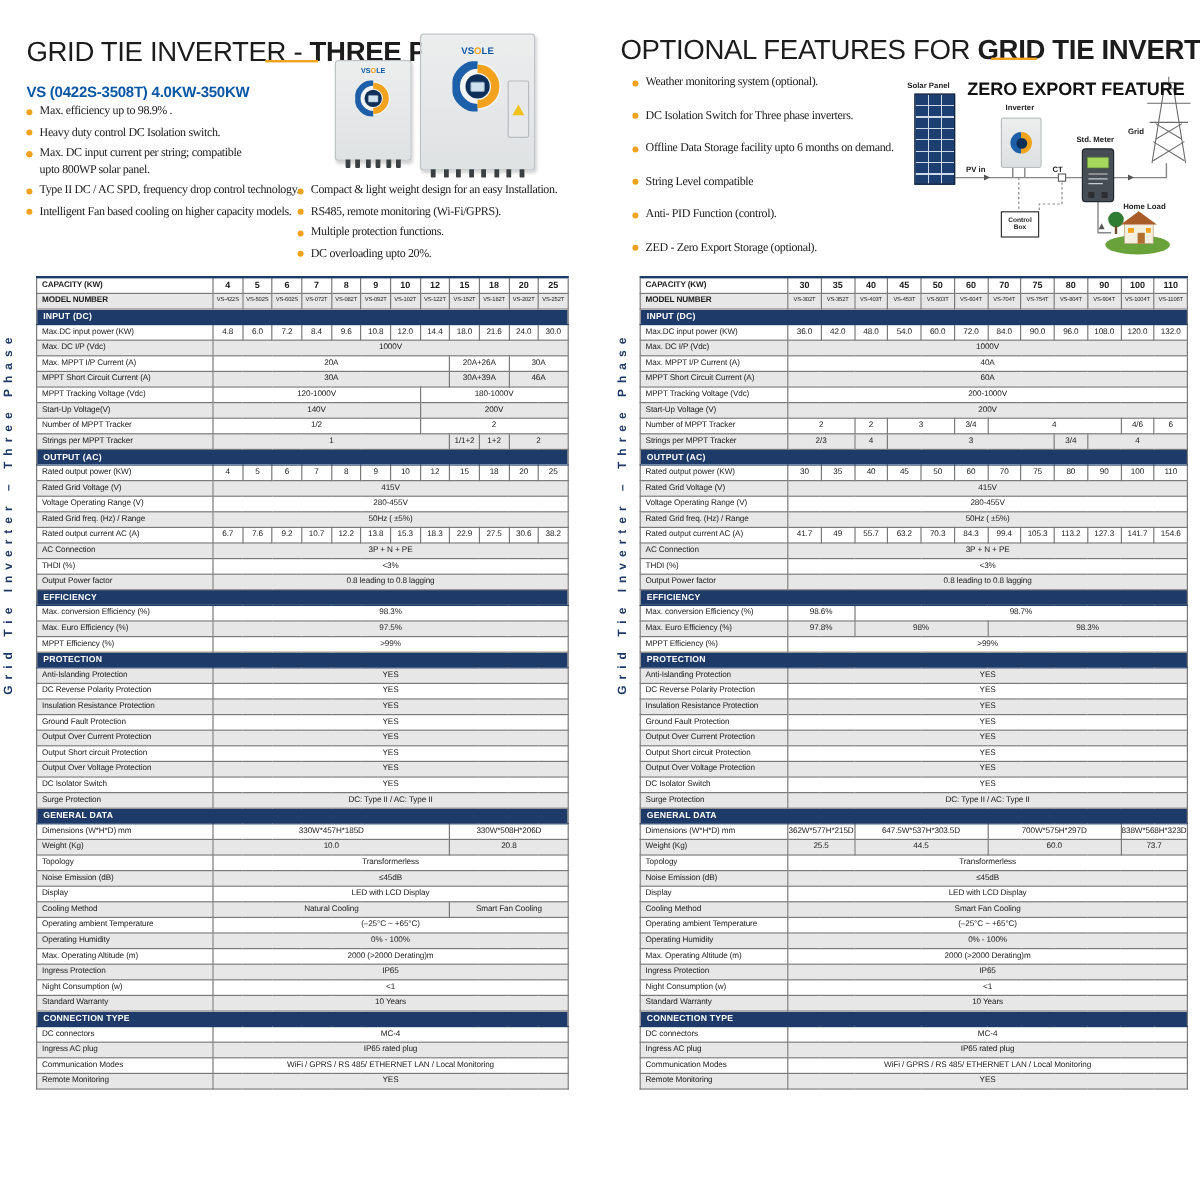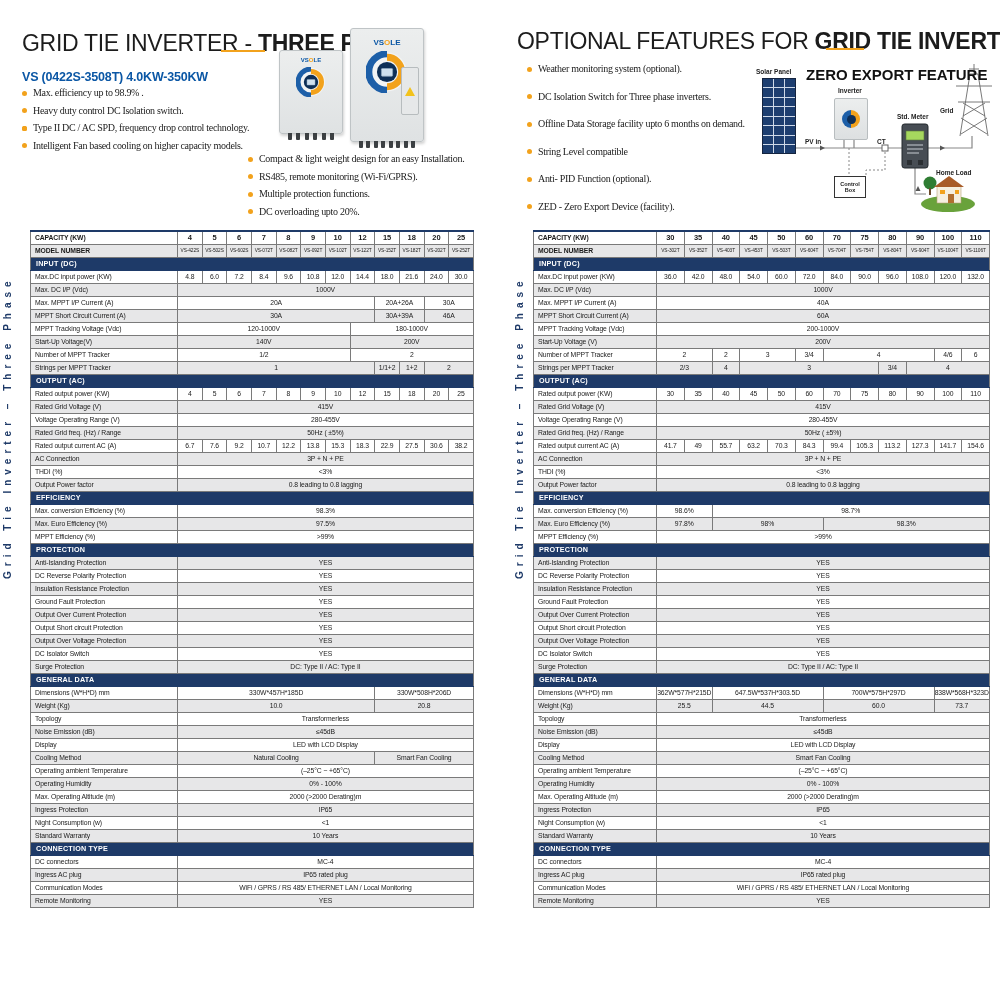--- a/index.html
+++ b/index.html
@@ -22,21 +22,21 @@
   .bullets .dot { position:absolute; left:0; top:4.5px; width:5px; height:5px; border-radius:50%; background:#f2a21c; }
   .bullets .txt { white-space:pre-line; }
   #bul-l1 { left:22px; top:86px; width:260px; }
   #bul-l2 { left:248px; top:152px; width:250px; }
   #bul-r  { left:527px; top:62px; width:256px; }
   #bul-r li { margin-bottom:14px; }
 
   
   .inv { position:absolute; background:linear-gradient(#eceeee,#dfe2e3); border:1px solid #bfc4c6; border-radius:3px; box-shadow:1px 2px 3px rgba(0,0,0,0.18); }
   .inv-s { left:279px; top:50px; width:64px; height:84px; }
-  .inv-l { left:350px; top:28px; width:74px; height:114px; }
+  .inv-l { left:350px; top:28px; width:96px; height:114px; }
   .inv-logo { text-align:center; font-weight:bold; color:#0b57a5; }
   .inv-s .inv-logo { font-size:6px; margin-top:6px; }
   .inv-l .inv-logo { font-size:8px; margin-top:9px; }
   .inv-logo .o { color:#f2a21c; }
   .emb { display:block; margin:4px auto 0 auto; }
   .side-panel { position:absolute; right:4px; top:38px; width:18px; height:48px; border:1px solid #b7bcbe; border-radius:2px; background:#e6e8e9; display:flex; align-items:center; justify-content:center; }
   .warn-tri { width:0; height:0; border-left:5px solid transparent; border-right:5px solid transparent; border-bottom:9px solid #f2c21c; }
   .feet { position:absolute; bottom:-7px; left:8px; right:8px; display:flex; justify-content:space-between; }
   .feet span { width:4px; height:7px; background:#3c4043; border-radius:0 0 1px 1px; }
 
@@ -86,21 +86,22 @@
 <div class="page">
 
   <h1 class="title title-l"><span>GRID TIE INVERTER - </span><span class="b">THREE PHASE</span></h1>
   <div class="t-underline ul-l"></div>
   <h2 class="subtitle">VS (0422S-3508T) 4.0KW-350KW</h2>
 
   <ul class="bullets" id="bul-l1">
       <li><span class="dot"></span><span class="txt">Max. efficiency up to 98.9% .</span></li>
       <li><span class="dot"></span><span class="txt">Heavy duty control DC Isolation switch.</span></li>
       <li><span class="dot"></span></li>
-      <li><span class="dot"></span></li>
+      <li><span class="dot"></span><span class="txt">Max. DC input current per string; compatible
+upto 800WP solar panel.</span></li>
       <li><span class="dot"></span><span class="txt">Type II DC / AC SPD, frequency drop control technology.</span></li>
       <li><span class="dot"></span><span class="txt">Intelligent Fan based cooling on higher capacity models.</span></li>
     </ul>
   <ul class="bullets" id="bul-l2">
       <li><span class="dot"></span><span class="txt">Compact &amp; light weight design for an easy Installation.</span></li>
       <li><span class="dot"></span><span class="txt">RS485, remote monitoring (Wi-Fi/GPRS).</span></li>
       <li><span class="dot"></span><span class="txt">Multiple protection functions.</span></li>
       <li><span class="dot"></span><span class="txt">DC overloading upto 20%.</span></li>
     </ul>
 
@@ -439,22 +440,22 @@
     </table>
 
   <h1 class="title title-r"><span>OPTIONAL FEATURES FOR </span><span class="b">GRID TIE INVERTERS</span></h1>
   <div class="t-underline ul-r"></div>
 
   <ul class="bullets" id="bul-r">
       <li><span class="dot"></span><span class="txt">Weather monitoring system (optional).</span></li>
       <li><span class="dot"></span><span class="txt">DC Isolation Switch for Three phase inverters.</span></li>
       <li><span class="dot"></span><span class="txt">Offline Data Storage facility upto 6 months on demand.</span></li>
       <li><span class="dot"></span><span class="txt">String Level compatible</span></li>
-      <li><span class="dot"></span><span class="txt">Anti- PID Function (optional).</span></li>
-      <li><span class="dot"></span><span class="txt">ZED - Zero Export Device  (facility).</span></li>
+      <li><span class="dot"></span><span class="txt">Anti- PID Function (control).</span></li>
+      <li><span class="dot"></span><span class="txt">ZED - Zero Export Storage  (optional).</span></li>
     </ul>
 
   <div class="diagram">
     <svg class="dg-svg" width="246" height="166" viewBox="0 0 246 166">
 
       <path d="M46 92 H222 V80" fill="none" stroke="#888" stroke-width="1.2"></path>
       <path d="M94 84 V92 M104 84 V92" stroke="#888" stroke-width="1.2"></path>
       <path d="M99 92 V120" stroke="#888" stroke-width="1" stroke-dasharray="2 2"></path>
       <path d="M135 92 V114 H116 V120" fill="none" stroke="#888" stroke-width="1" stroke-dasharray="2 2"></path>
       <path d="M165 112 V138 H176" fill="none" stroke="#888" stroke-width="1.2"></path>

